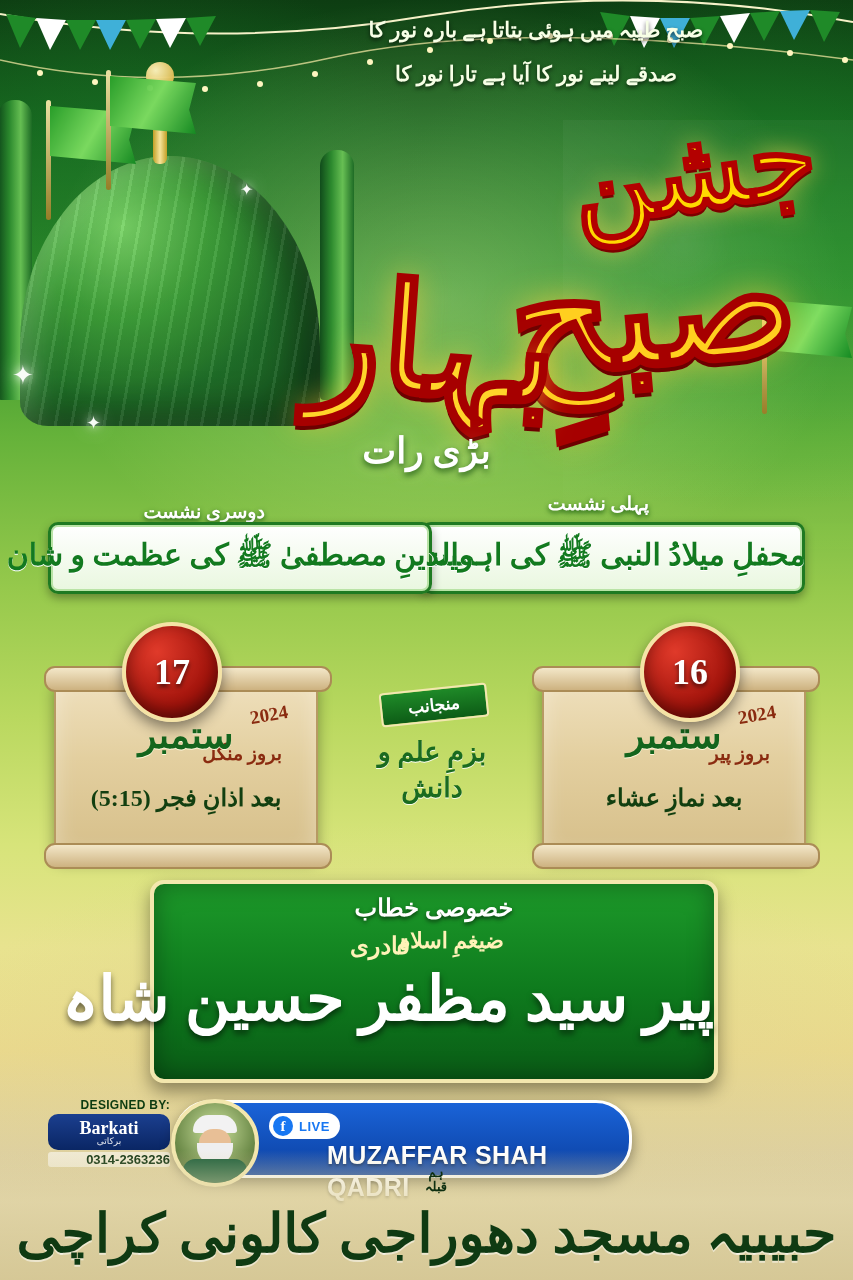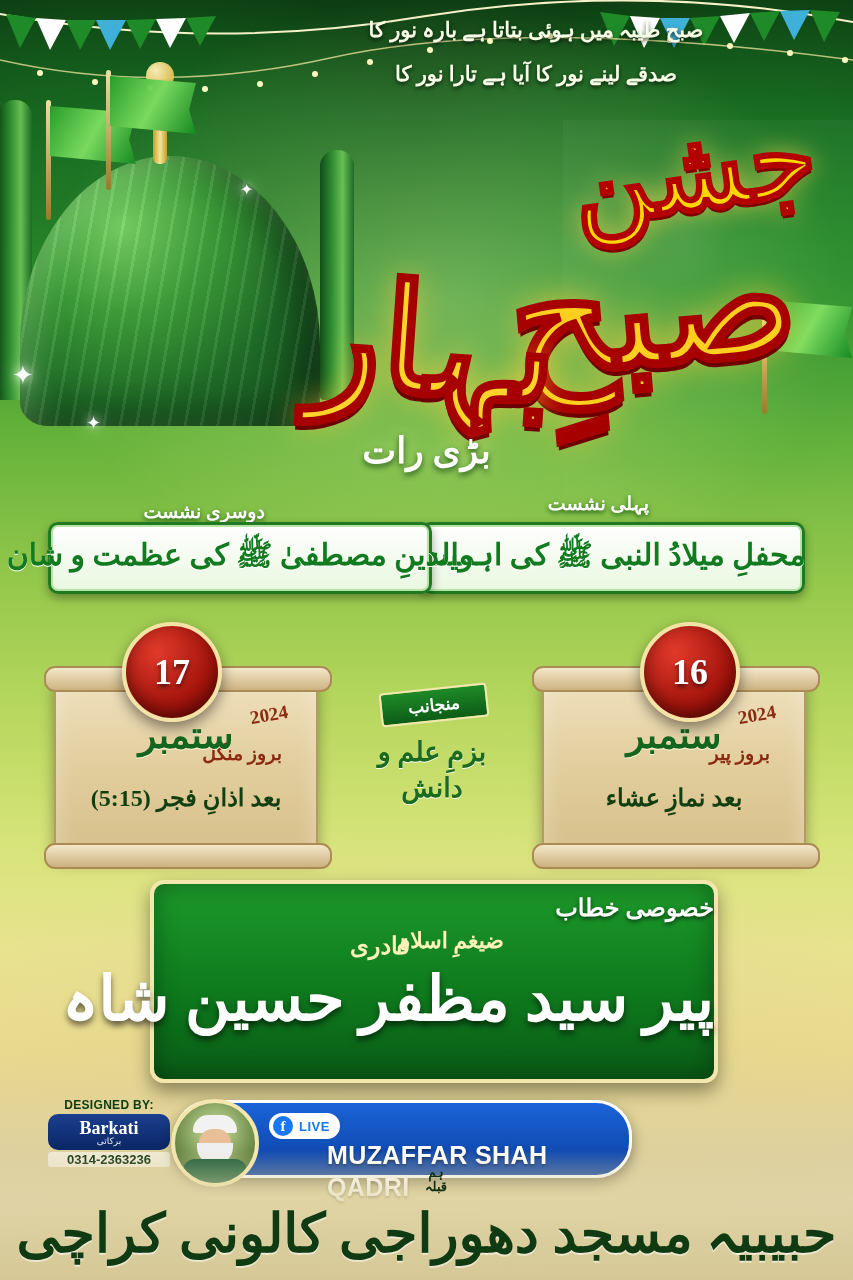--- a/index.html
+++ b/index.html
@@ -172,21 +172,21 @@
     font-family:"Liberation Serif",serif;color:#1a6b1f;text-shadow:0 1px 0 rgba(255,255,255,.85);
     line-height:1.35;
   }
   
   .speaker{
     position:absolute;left:150px;top:880px;width:560px;height:195px;
     border-radius:14px;
     background:linear-gradient(180deg,#1d9a2a,#0e7a1d 55%,#0a5c16);
     border:4px solid #f3e7ae;
     box-shadow:0 8px 18px rgba(0,0,0,.4), inset 0 0 26px rgba(0,0,0,.35);
-    direction:rtl;text-align:right;
+    direction:rtl;text-align:center;
   }
   .speaker .khitab{
     position:absolute;left:0;right:0;top:10px;font-size:24px;font-weight:700;
     font-family:"Liberation Serif",serif;color:#ffffff;text-shadow:0 2px 4px rgba(0,0,0,.6);
   }
   .speaker .zeegham{
     position:absolute;right:210px;top:44px;font-size:22px;font-weight:700;
     font-family:"Liberation Serif",serif;color:#fff2b8;
   }
   .speaker .qadri{
@@ -194,21 +194,21 @@
     font-family:"Liberation Serif",serif;color:#fff2b8;
   }
   .speaker .name{
     position:absolute;left:0;right:0;top:78px;font-size:62px;font-weight:700;
     font-family:"Liberation Serif",serif;color:#ffffff;
     text-shadow:0 4px 6px rgba(0,0,0,.55);
     white-space:nowrap;
   }
   
   .designed{
-    position:absolute;left:48px;top:1098px;width:122px;height:80px;text-align:center;
+    position:absolute;left:48px;top:1098px;width:122px;height:80px;text-align:right;
   }
   .designed .dtitle{font-size:12px;font-weight:700;color:#0d3b10;letter-spacing:.3px;}
   .designed .logo{
     margin-top:2px;height:36px;border-radius:10px;
     background:linear-gradient(180deg,#1b3f8f,#0a2664);
     color:#fff;font-family:"Liberation Serif",serif;font-size:18px;font-weight:700;
     display:flex;align-items:center;justify-content:center;flex-direction:column;line-height:1;
   }
   .designed .logo small{font-size:9px;font-weight:400;opacity:.9;}
   .designed .phone{

